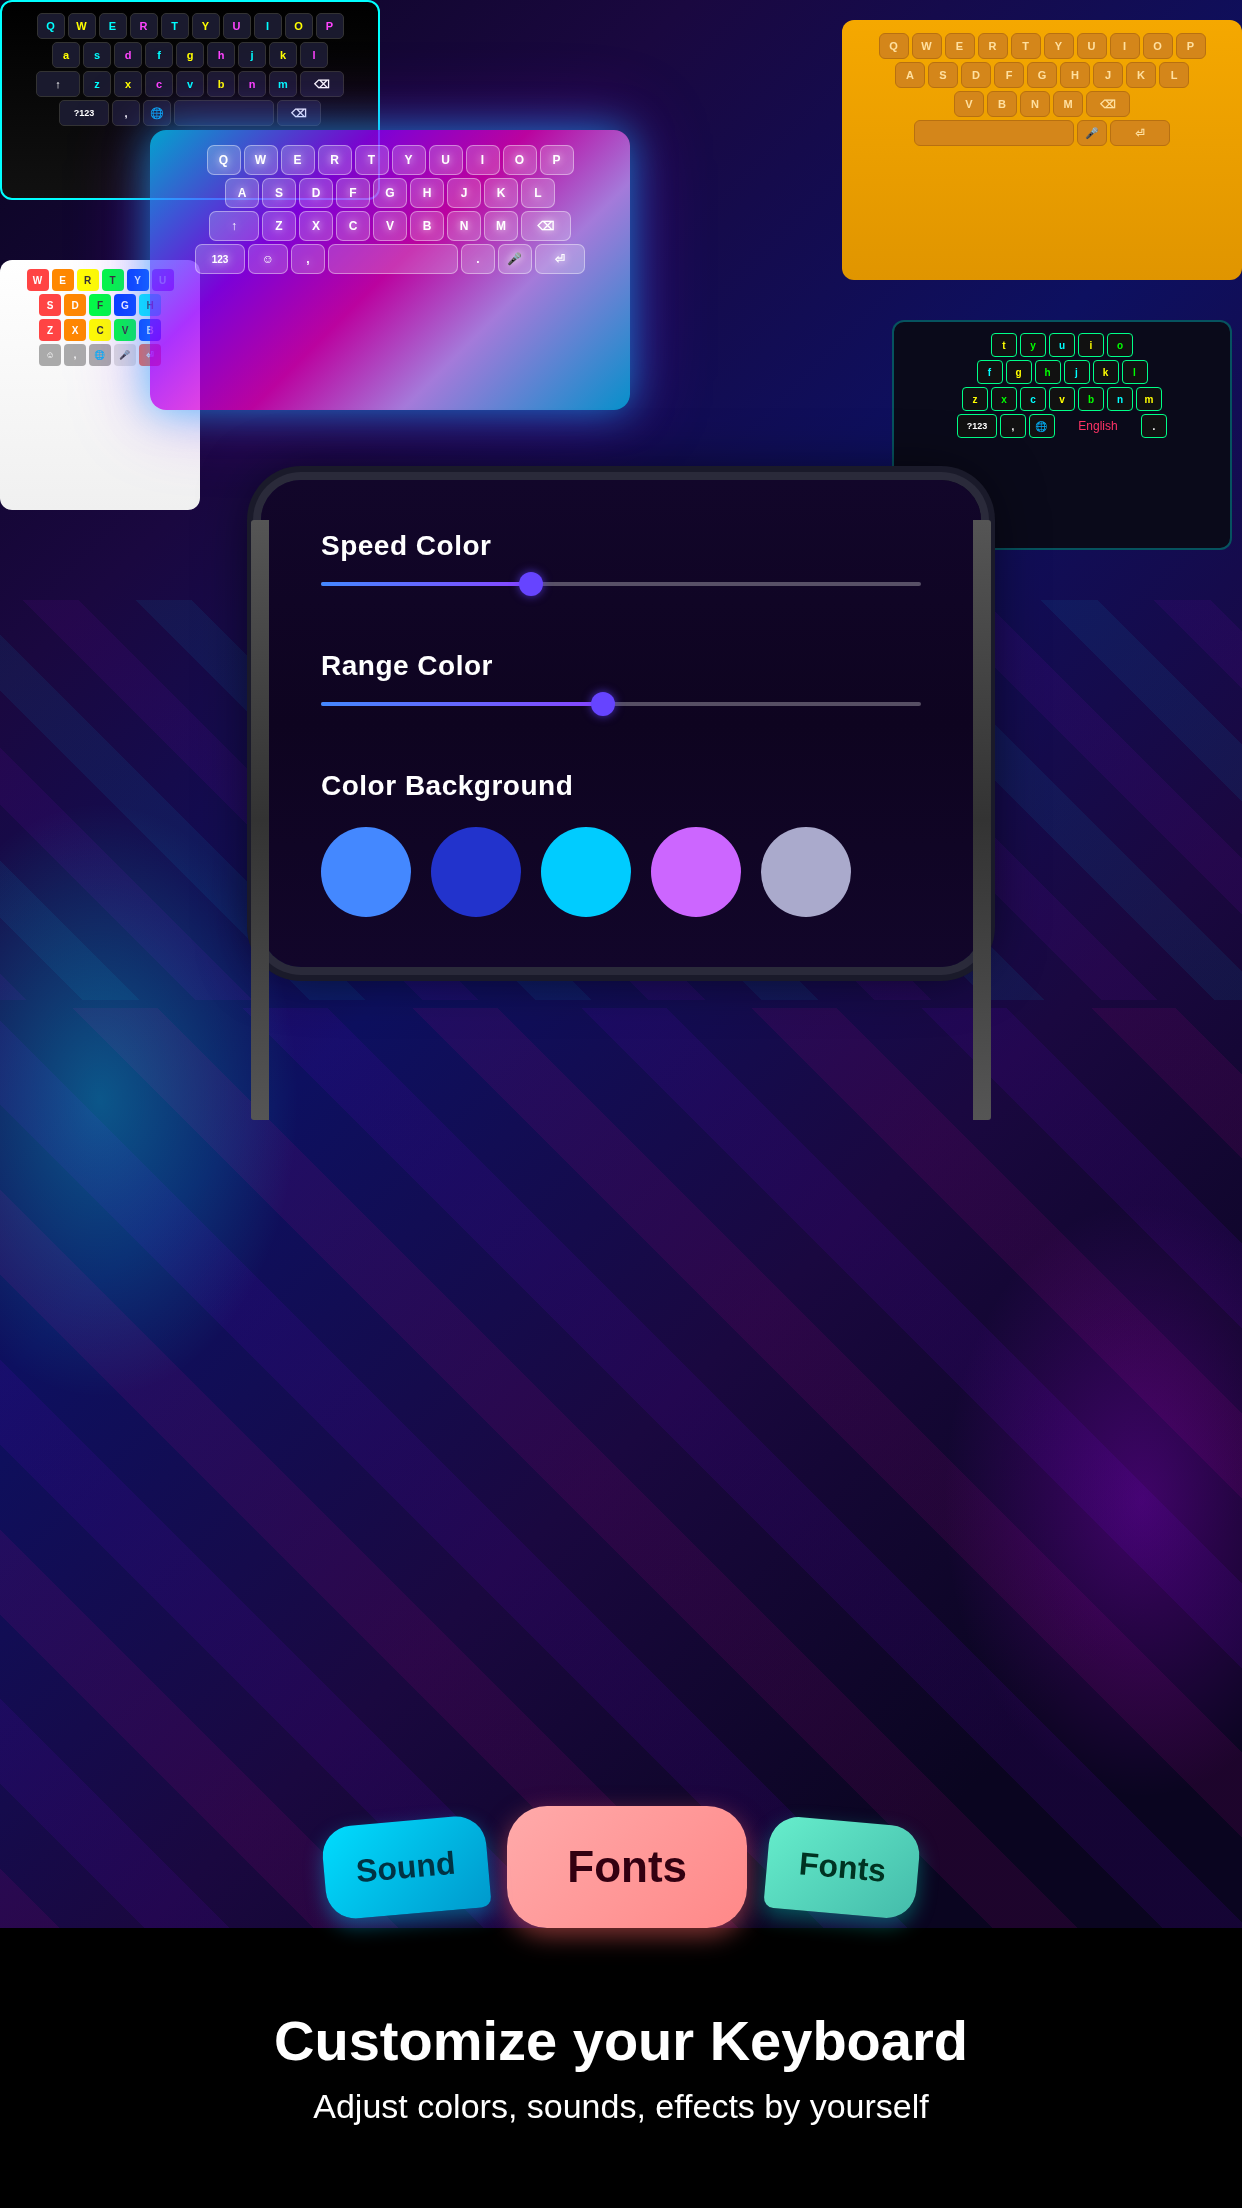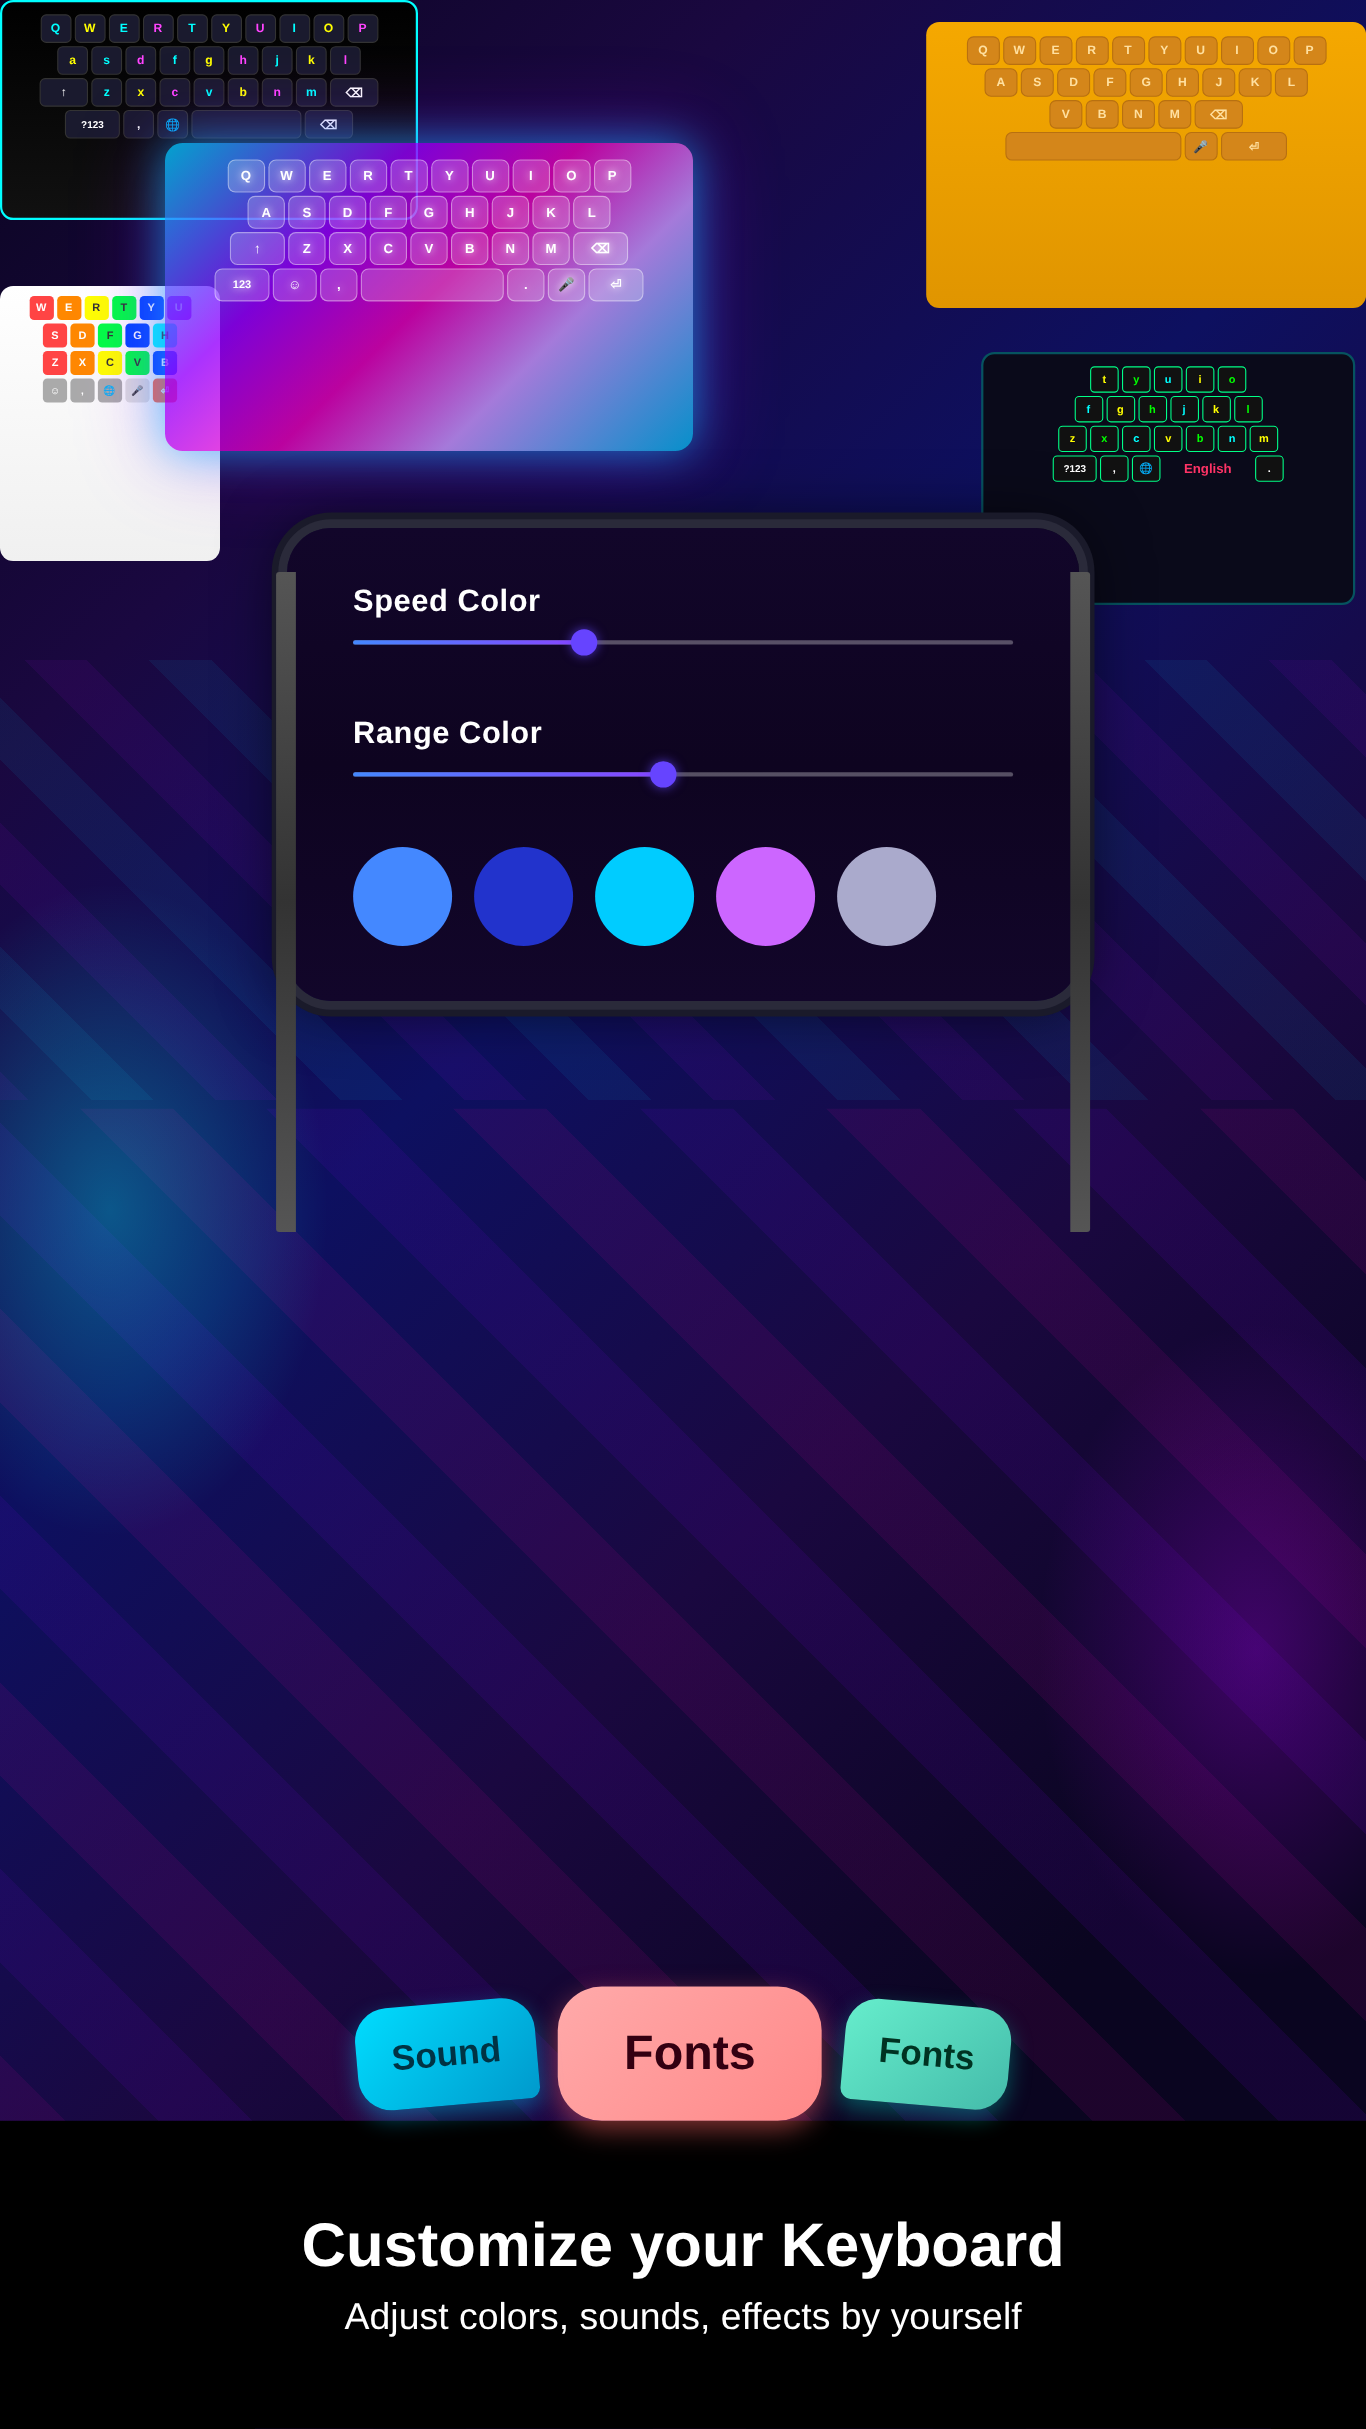--- a/index.html
+++ b/index.html
@@ -595,21 +595,21 @@
       <div class="key key-neon b">c</div>
       <div class="key key-neon y">v</div>
       <div class="key key-neon g">b</div>
       <div class="key key-neon b">n</div>
       <div class="key key-neon y">m</div>
     </div>
     <div class="key-row">
       <div class="key key-neon w" style="font-size:9px; width:40px;">?123</div>
       <div class="key key-neon w">,</div>
       <div class="key key-neon w">🌐</div>
-      <div class="key" style="background:transparent; color:#ff3366; font-size:12px; font-weight:bold; width:80px;text-align:center;">English</div>
+      <div class="key" style="background:transparent; color:#ff3366; font-size:12px; font-weight:normal; width:80px;text-align:center;">English</div>
       <div class="key key-neon w">.</div>
     </div>
   </div>
 </div>
 
 <div class="kbd-left">
   <div style="padding: 6px;">
     <div class="key-row">
       <div class="key" style="background:#ff4444; width:22px; height:22px; border-radius:4px; font-size:10px;">W</div>
       <div class="key" style="background:#ff8800; width:22px; height:22px; border-radius:4px; font-size:10px;">E</div>
@@ -657,20 +657,21 @@
 
   <div class="slider-container">
     <div class="section-title">Range Color</div>
     <div class="slider-track">
       <div class="slider-fill slider-fill-2"></div>
       <div class="slider-thumb slider-thumb-2"></div>
     </div>
   </div>
 
   <div class="color-bg-section">
+    <div class="section-title">Color Background</div>
     <div class="color-circles">
       <div class="color-circle circle-blue"></div>
       <div class="color-circle circle-darkblue"></div>
       <div class="color-circle circle-cyan"></div>
       <div class="color-circle circle-purple"></div>
       <div class="color-circle circle-lightpurple"></div>
     </div>
   </div>
 </div>
 

